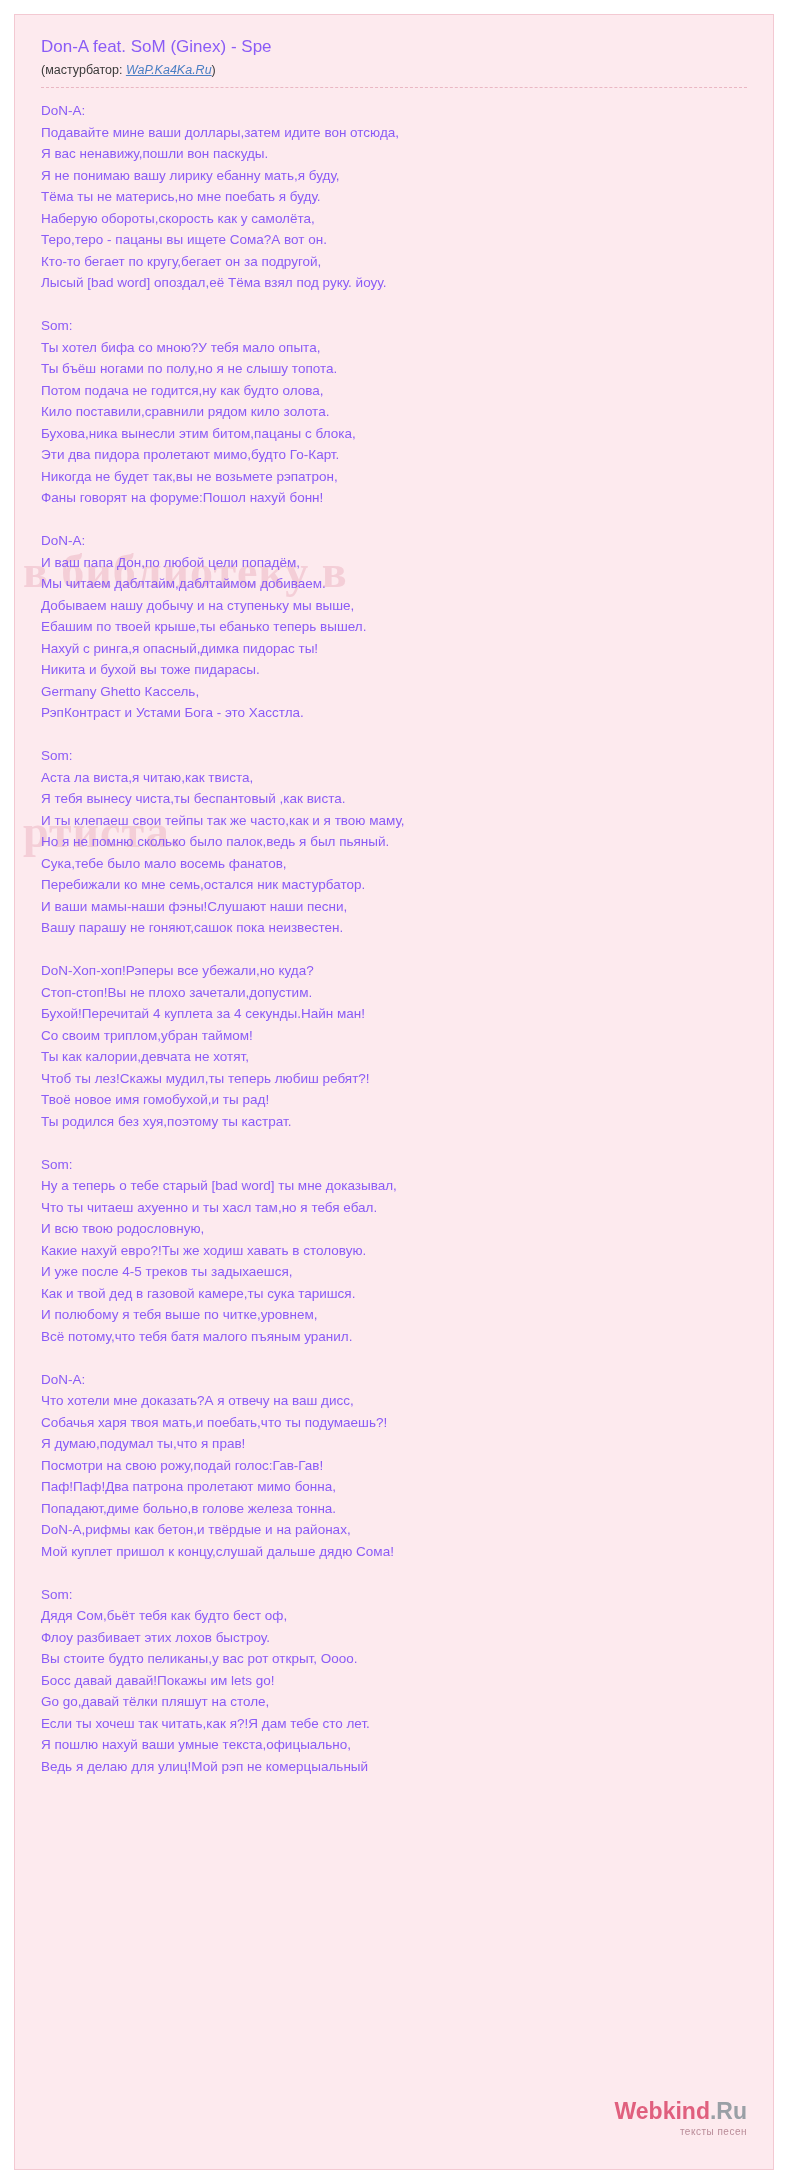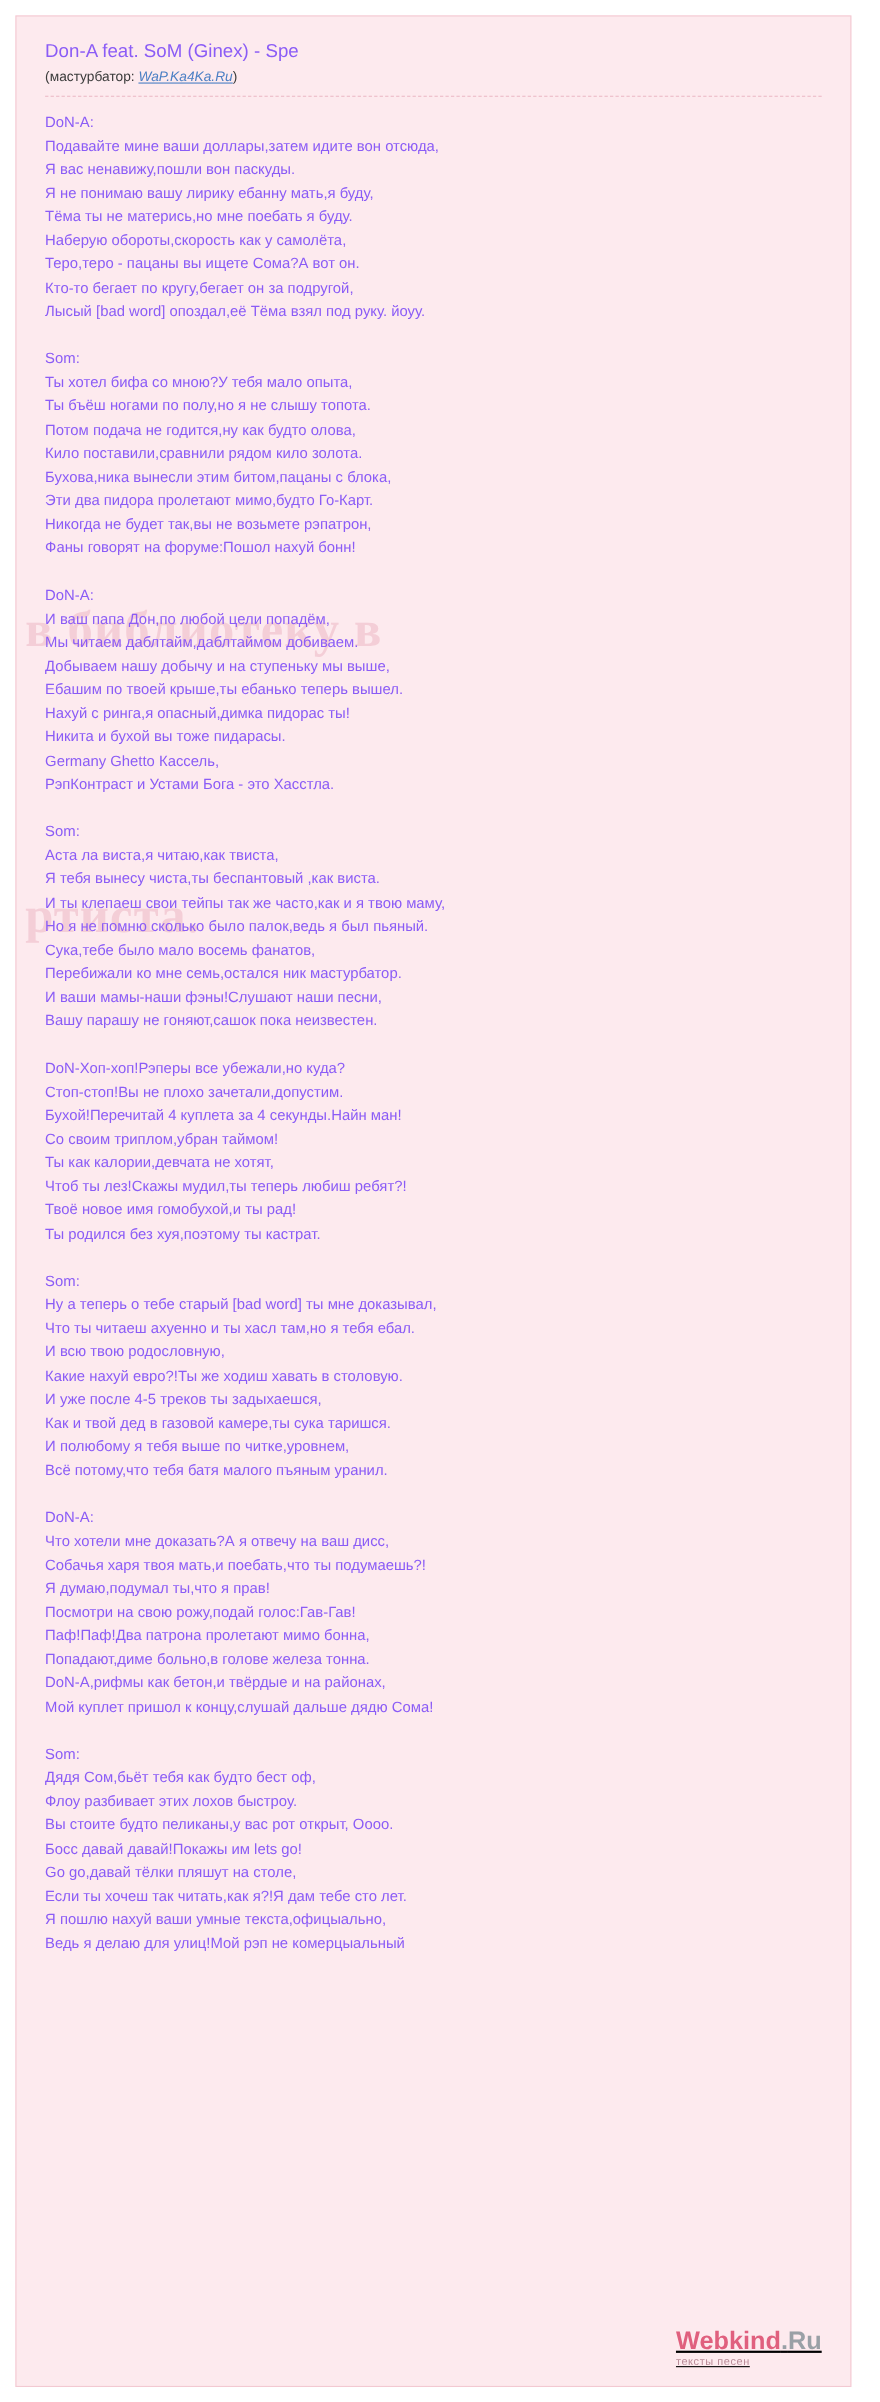--- a/index.html
+++ b/index.html
@@ -105,25 +105,24 @@
     line-height: 21.5px;
     color: #8b5cf6;
     white-space: pre-wrap;
     font-family: "Liberation Sans", sans-serif;
     margin: 0;
     padding-bottom: 26px;
   }
   .footer {
     position: absolute;
     right: 26px;
-    bottom: 16px;
+    bottom: 32px;
     z-index: 3;
-    text-align: left;
+    text-align: right;
     line-height: 1.05;
-    text-decoration: underline;
   }
   .brand {
     font-size: 23px;
     font-weight: bold;
     font-family: "Liberation Sans", sans-serif;
   }
   .brand .b-main { color: #e0607e; }
   .brand .b-dot { color: #9aa0a6; font-weight: bold; }
   .brand .b-ru { color: #9aa0a6; }
   .brand-sub {

